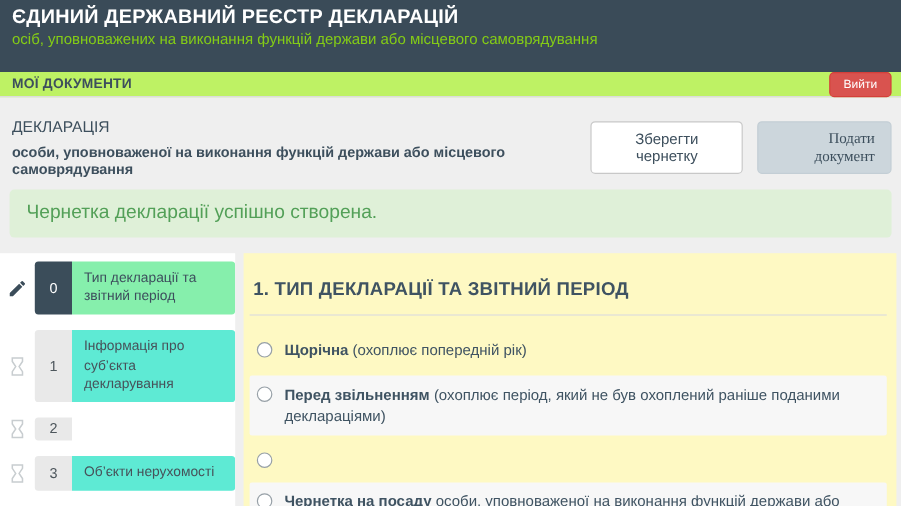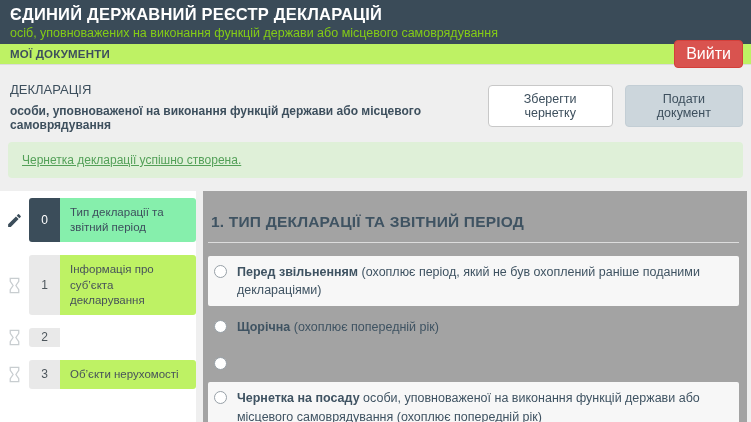--- a/index.html
+++ b/index.html
@@ -9,21 +9,21 @@
     background: #efefef;
     color: #3f5362;
     display: flex;
     flex-direction: column;
   }
 
   
   .app-header {
     background: #3a4b58;
     color: #fff;
-    height: 44px;
+    height: 60px;
     padding: 5px 10px 0 10px;
     flex: none;
   }
   .app-header h1 {
     font-size: 16.5px;
     font-weight: bold;
     letter-spacing: .2px;
     line-height: 1.2;
   }
   .app-header .subtitle {
@@ -49,21 +49,21 @@
     letter-spacing: .2px;
     cursor: pointer;
   }
   .btn-logout {
     margin-left: auto;
     background: #d9534f;
     color: #fff;
     border: 1px solid #d43f3a;
     border-radius: 4px;
     font-family: inherit;
-    font-size: 16px;
+    font-size: 10px;
     padding: 4px 11px;
     cursor: pointer;
   }
 
   
   .doc-header {
     display: flex;
     align-items: flex-start;
     padding: 17px 8px 10px 10px;
     flex: none;
@@ -78,37 +78,37 @@
     font-family: inherit;
     font-size: 12.5px;
     color: #3d4f5d;
     padding: 6px 13px;
     cursor: pointer;
   }
   .btn-submit {
     background: #ccd6dc;
     border: 1px solid #c3ced5;
     border-radius: 4px;
-    font-family: Liberation Sans, sans-serif;
+    font-family: Liberation Serif, serif;
     font-size: 12.5px;
     color: #3d4f5d;
     padding: 6px 13px;
     cursor: pointer;
+    text-align: right;
   }
 
   
   .alert-success {
     flex: none;
     margin: 0 8px;
     background: #dff0d8;
     border-radius: 4px;
     color: #53a058;
-    font-size: 12px;
+    font-size: 16px;
     padding: 11px 14px;
-    text-decoration: underline;
   }
 
   
   .content {
     flex: 1;
     min-height: 0;
     display: flex;
     margin-top: 13px;
   }
   .sidebar {
@@ -138,35 +138,35 @@
     display: flex;
     align-items: center;
     justify-content: center;
     font-size: 12px;
     color: #4d565c;
     background: #e9e9e9;
     border-radius: 3px 0 0 3px;
   }
   .side-label {
     flex: 1;
-    background: #bef264;
+    background: #5eead4;
     border-radius: 0 3px 3px 0;
     font-size: 11.5px;
     line-height: 1.32;
     color: #47525a;
     padding: 7px 8px 7px 10px;
     display: flex;
     align-items: center;
   }
   .side-item.active .side-num { background: #3b4d5a; color: #fff; border-radius: 3px 0 0 3px; }
   .side-item.active .side-label { background: #86efac; color: #3d4f5d; }
 
   .main {
     flex: 1;
-    background: #a3a3a3;
+    background: #fef9c3;
     margin-right: 4px;
     padding: 14px 8px 0 5px;
     overflow: hidden;
   }
   .section-heading {
     font-size: 15.5px;
     font-weight: bold;
     color: #3f5362;
     letter-spacing: .2px;
     padding: 8px 0 11px 3px;
@@ -267,32 +267,32 @@
       </span>
       <span class="side-num">3</span>
       <span class="side-label">Об’єкти нерухомості</span>
     </div>
 
   </aside>
 
   <main class="main">
     <h2 class="section-heading">1. ТИП ДЕКЛАРАЦІЇ ТА ЗВІТНИЙ ПЕРІОД</h2>
 
+    <div class="option-row">
+      <span class="radio"></span>
+      <span><b class="opt-label">Щорічна</b> <span>(охоплює попередній рік)</span></span>
+    </div>
+
     <div class="option-row striped">
       <span class="radio"></span>
       <span><b class="opt-label">Перед звільненням</b> <span>(охоплює період, який не був охоплений раніше поданими деклараціями)</span></span>
     </div>
 
     <div class="option-row">
       <span class="radio"></span>
-      <span><b class="opt-label">Щорічна</b> <span>(охоплює попередній рік)</span></span>
-    </div>
-
-    <div class="option-row">
-      <span class="radio"></span>
     </div>
 
     <div class="option-row striped">
       <span class="radio"></span>
       <span><b class="opt-label">Чернетка на посаду</b> <span>особи, уповноваженої на виконання функцій держави або місцевого самоврядування (охоплює попередній рік)</span></span>
     </div>
 
   </main>
 
 </div>

